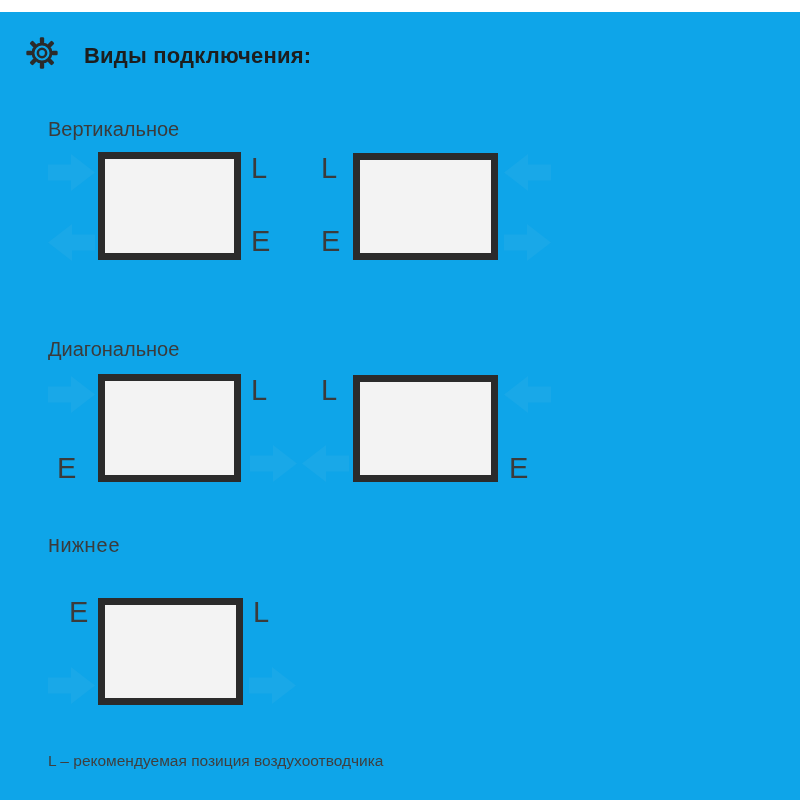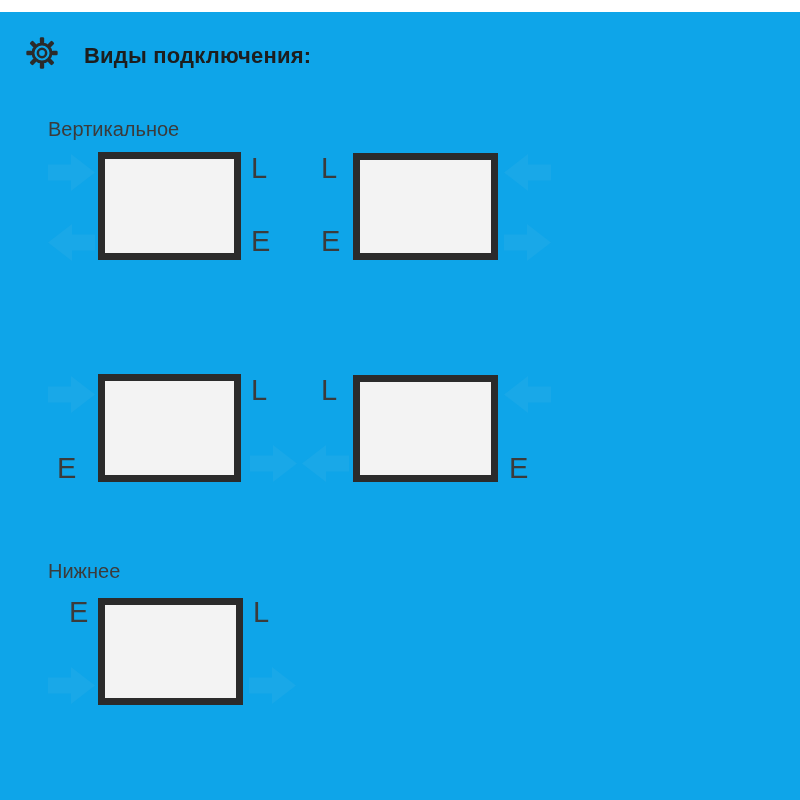--- a/index.html
+++ b/index.html
@@ -105,20 +105,21 @@
     <svg viewBox="0 0 47 37">
         <polygon points="0,10.5 23,10.5 23,0 47,18.5 23,37 23,26.5 0,26.5"></polygon>
       </svg>
   </div>
   <div class="arrow right" style="left:504px; top:212px;">
     <svg viewBox="0 0 47 37">
         <polygon points="0,10.5 23,10.5 23,0 47,18.5 23,37 23,26.5 0,26.5"></polygon>
       </svg>
   </div>
 
+  <div class="abs section-title" style="left:48px; top:326px;">Диагональное</div>
 
   <div class="radiator" style="left:98px; top:362px; width:143px; height:108px;"></div>
   <div class="arrow right" style="left:48px; top:364px;">
     <svg viewBox="0 0 47 37">
         <polygon points="0,10.5 23,10.5 23,0 47,18.5 23,37 23,26.5 0,26.5"></polygon>
       </svg>
   </div>
   <div class="corner-label" style="left:251px; top:362px;">L</div>
   <div class="corner-label" style="left:57px; top:440px;">E</div>
   <div class="arrow right" style="left:250px; top:433px;">
@@ -134,32 +135,33 @@
         <polygon points="0,10.5 23,10.5 23,0 47,18.5 23,37 23,26.5 0,26.5"></polygon>
       </svg>
   </div>
   <div class="arrow left" style="left:302px; top:433px;">
     <svg viewBox="0 0 47 37">
         <polygon points="0,10.5 23,10.5 23,0 47,18.5 23,37 23,26.5 0,26.5"></polygon>
       </svg>
   </div>
   <div class="corner-label" style="left:509px; top:440px;">E</div>
 
-  <div class="abs section-title" style="left:48px; top:548px;">Нижнее</div>
+  <div class="abs section-title" style="left:48px; top:523px;font-family:Liberation Mono, monospace;">Нижнее</div>
 
   <div class="radiator" style="left:98px; top:586px; width:145px; height:107px;"></div>
   <div class="corner-label" style="left:69px; top:584px;">E</div>
   <div class="corner-label" style="left:253px; top:584px;">L</div>
   <div class="arrow right" style="left:48px; top:655px;">
     <svg viewBox="0 0 47 37">
         <polygon points="0,10.5 23,10.5 23,0 47,18.5 23,37 23,26.5 0,26.5"></polygon>
       </svg>
   </div>
   <div class="arrow right" style="left:249px; top:655px;">
     <svg viewBox="0 0 47 37">
         <polygon points="0,10.5 23,10.5 23,0 47,18.5 23,37 23,26.5 0,26.5"></polygon>
       </svg>
   </div>
 
   <div class="legend">
+    <div>L – рекомендуемая позиция воздухоотводчика</div>
   </div>
 
 </div>
 
 </body></html>

